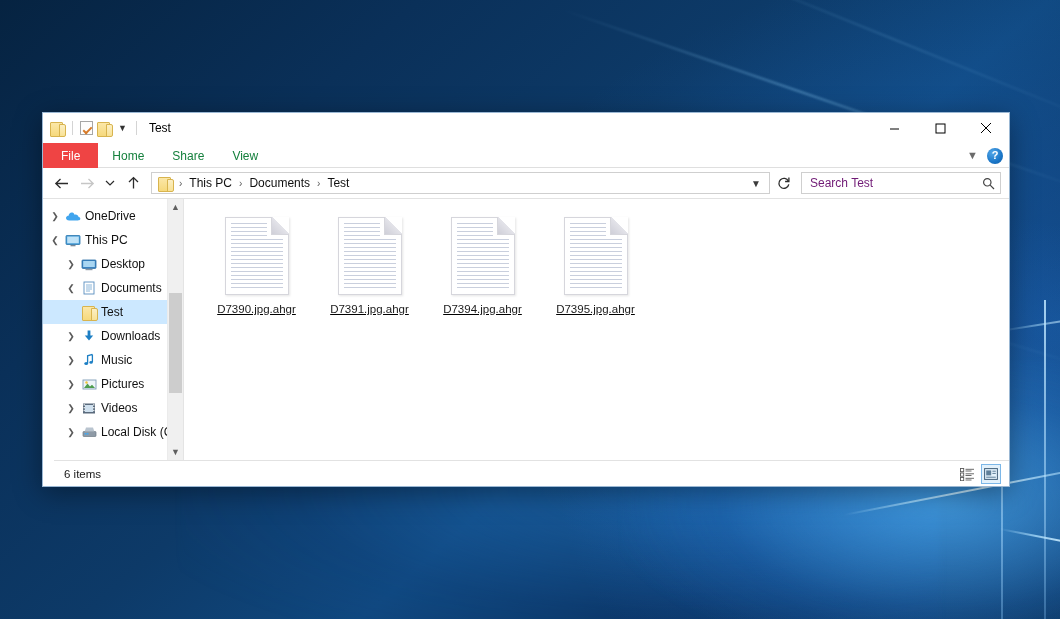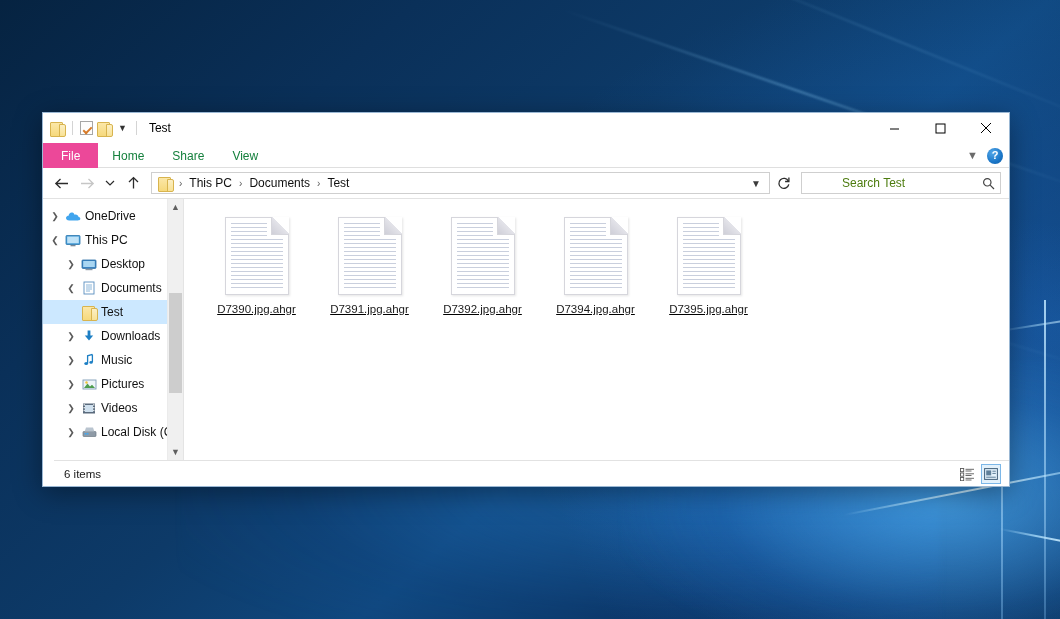--- a/index.html
+++ b/index.html
@@ -152,21 +152,21 @@
     background: #ffffff;
   }
   .tab {
     display: flex; align-items: center; justify-content: center;
     padding: 0 14px;
     font-size: 12px;
     color: #15803d;
     height: 25px;
   }
   .tab.file {
-    background: #ec4899;
+    background: #ef4444;
     color: #ffffff;
     padding: 0 18px;
   }
   .ribbon-right {
     position: absolute; right: 6px; top: 0; height: 25px;
     display: flex; align-items: center; gap: 9px;
   }
   .chev-down { color: #6b6b6b; font-size: 11px; line-height: 1; }
   .help-ico {
     width: 16px; height: 16px; border-radius: 50%;
@@ -226,24 +226,23 @@
     width: 200px; height: 22px;
     border: 1px solid #cfcfcf;
     background: #fff;
     display: flex; align-items: center;
     padding: 0 5px 0 8px;
     margin-left: 4px;
   }
   .searchbox .ph {
     flex: 1;
     font-size: 12px;
-    color: #4d7c0f;
+    color: #701a75;
     white-space: nowrap;
     overflow: hidden;
-    margin-left: 32px;
   }
   .search-ico { color: #444; display: flex; align-items: center; }
 
   
   .body-split {
     flex: 1;
     display: flex;
     min-height: 0;
     border-top: 1px solid #e2e2e2;
   }
@@ -632,27 +631,20 @@
       </div>
 
       <div class="file-cell">
         <div class="doc-icon">
           <div class="lines"></div>
             <div class="fold"></div>
         </div>
         <div class="file-label">D7391.jpg.ahgr</div>
       </div>
 
-      <div class="file-cell">
-        <div class="doc-icon">
-          <div class="lines"></div>
-            <div class="fold"></div>
-        </div>
-        <div class="file-label">D7392.jpg.ahgr</div>
-      </div>
 
 
       <div class="file-cell">
         <div class="doc-icon">
           <div class="lines"></div>
             <div class="fold"></div>
         </div>
         <div class="file-label">D7394.jpg.ahgr</div>
       </div>
 

